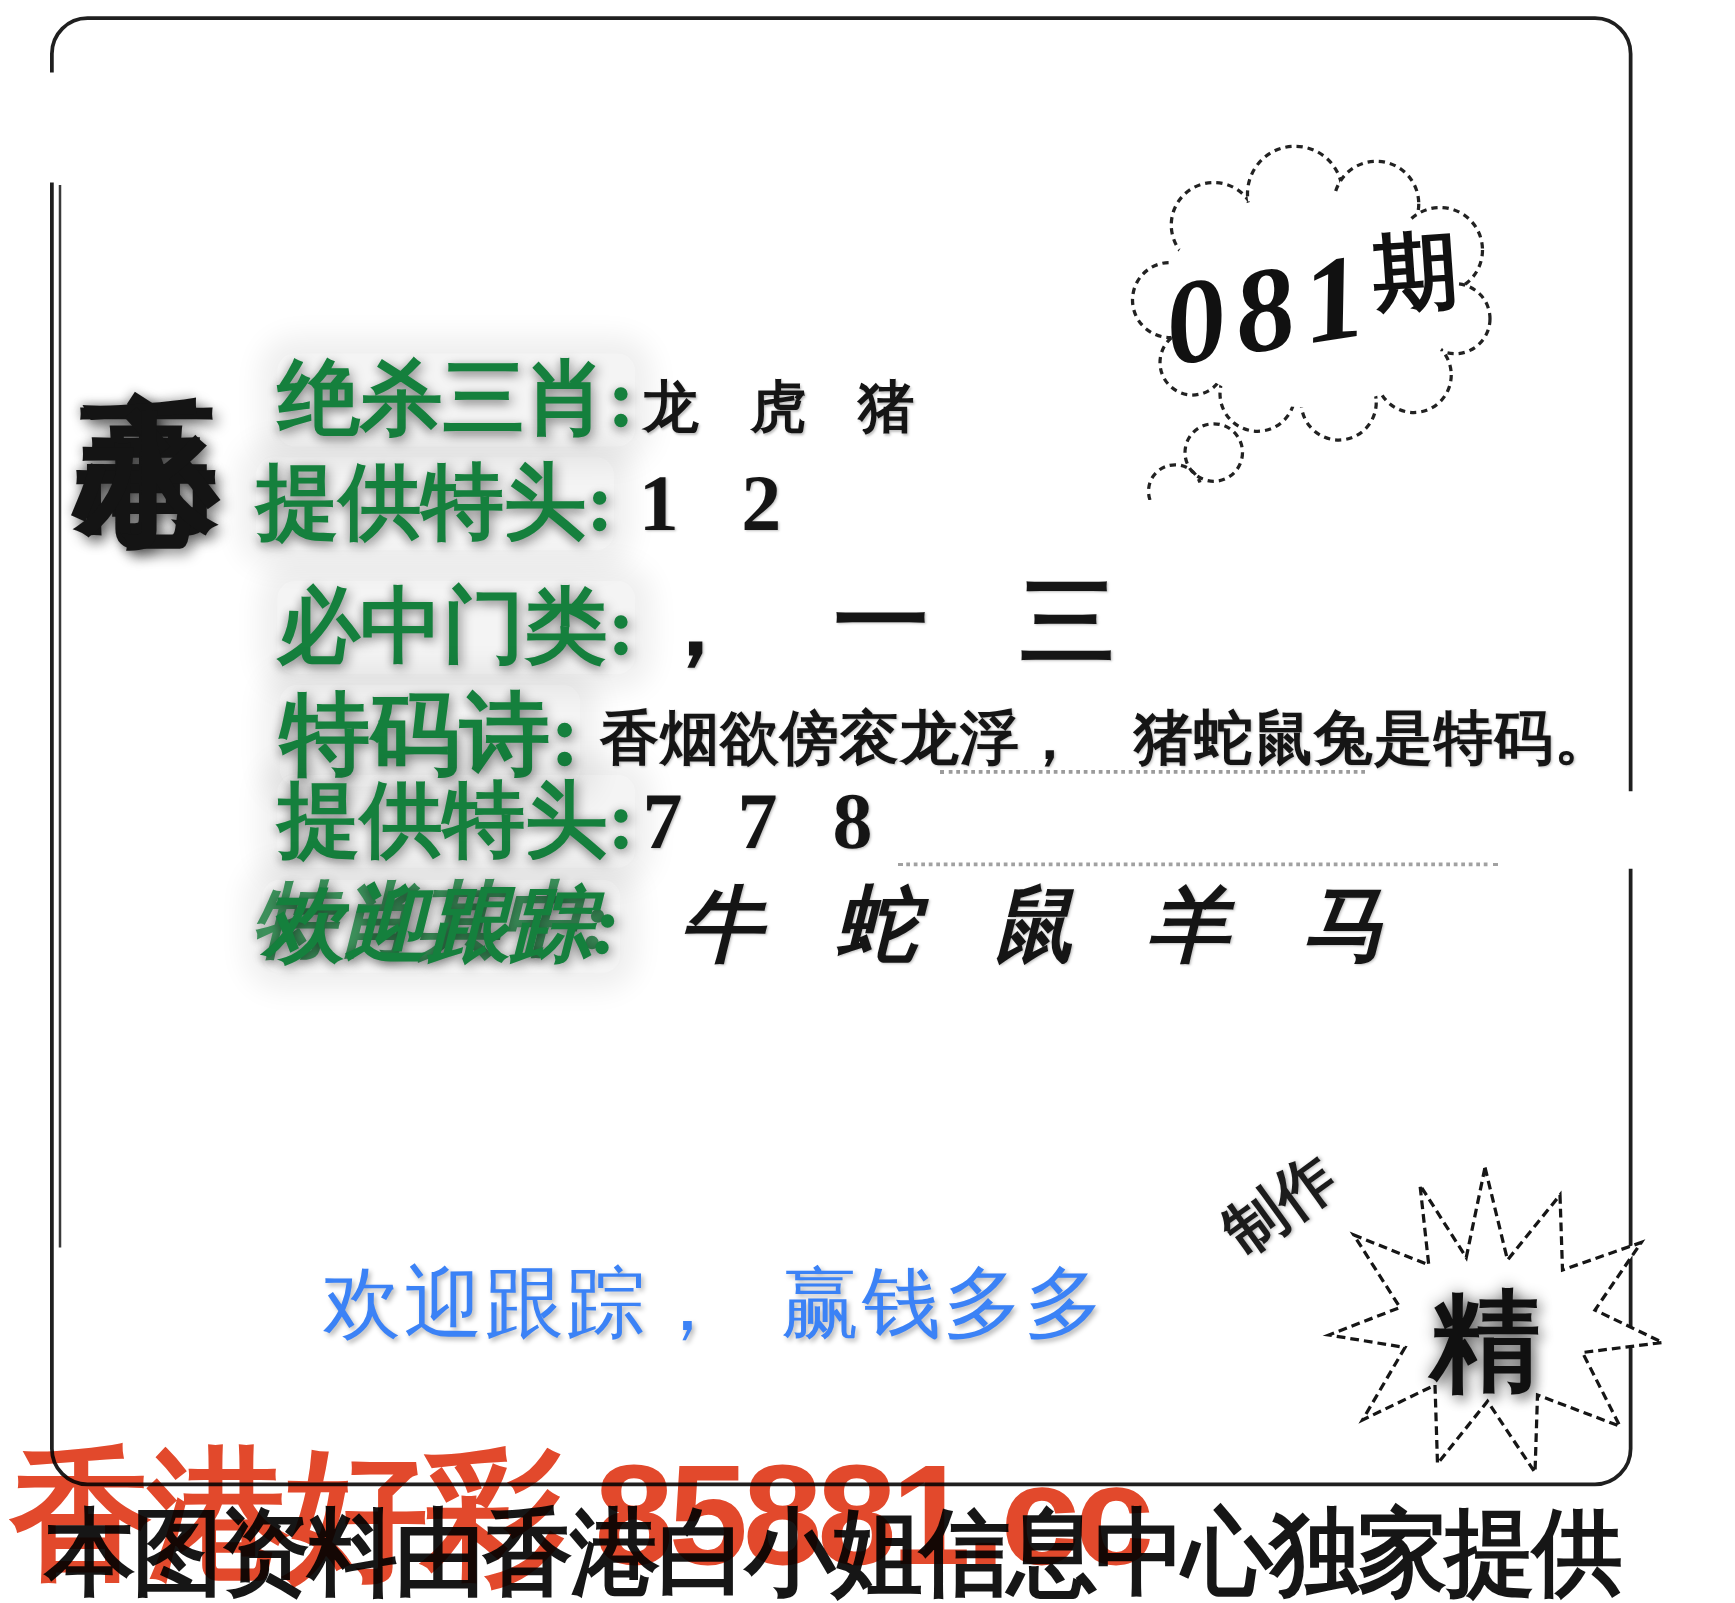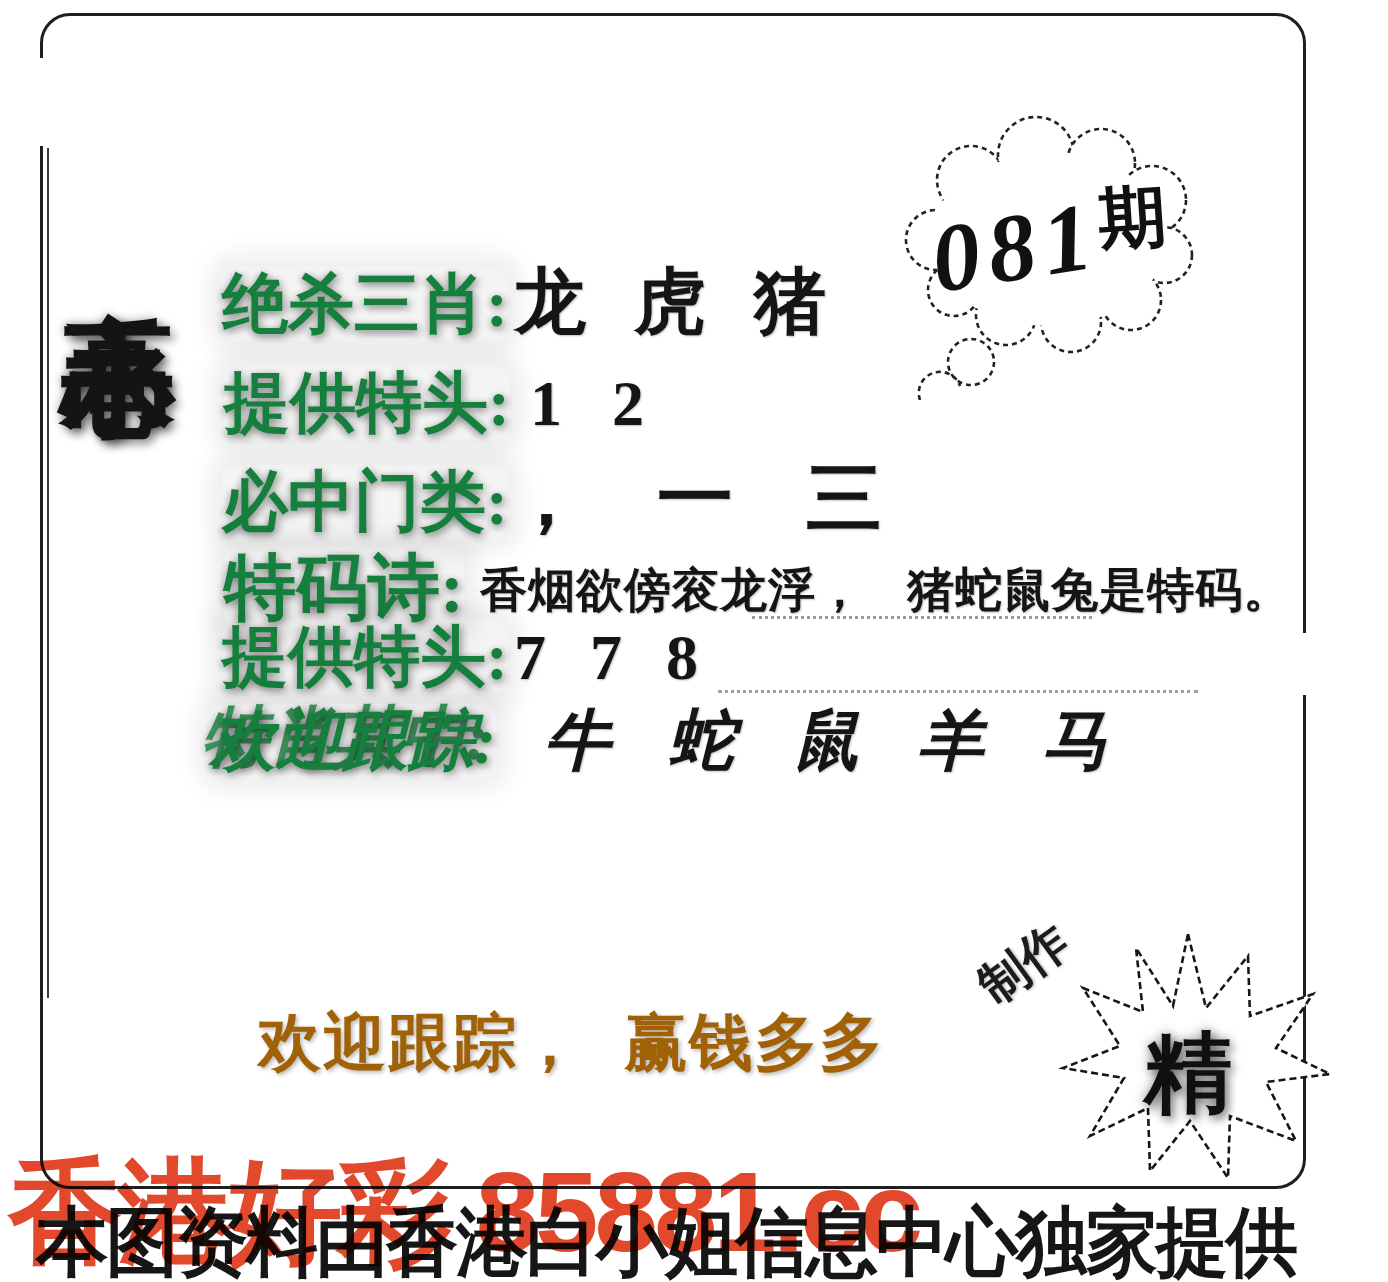--- a/index.html
+++ b/index.html
@@ -36,47 +36,47 @@
   
   .row{position:absolute;white-space:nowrap;line-height:1.12;}
   .lbl{
     display:inline-block;font-size:66px;font-weight:700;color:#15803d;
     background:rgba(0,0,0,.045);border-radius:14px;
     box-shadow:0 0 22px 14px rgba(0,0,0,.065);
     text-shadow:3px 3px 9px rgba(0,0,0,.35), -2px 2px 7px rgba(0,0,0,.22);
   }
   .val{display:inline-block;font-weight:600;color:#151515;text-shadow:1px 1px 2px rgba(0,0,0,.25);}
   .row1{top:262px;left:222px;}
-  .row1 .val{font-size:72px;margin-left:6px;word-spacing:30px;}
-  .row2{top:366px;left:224px;text-align:center;}
+  .row1 .val{font-size:45px;margin-left:6px;word-spacing:30px;margin-top:39px;}
+  .row2{top:366px;left:205px;text-align:center;}
   .row2 .val{font-size:64px;margin-left:20px;word-spacing:34px;}
   .row3{top:456px;left:222px;}
-  .row3 .val{font-size:76px;font-weight:800;word-spacing:54px;}
+  .row3 .val{font-size:76px;font-weight:800;margin-left:10px;word-spacing:54px;}
   .row4{top:548px;left:224px;}
   .row4 .lbl{font-size:72px;}
   .row4 .val{font-size:47px;margin-left:16px;letter-spacing:1px;word-spacing:14px;vertical-align:6px;font-family:Liberation Mono, monospace;}
   .row5{top:620px;left:222px;}
   .row5 .val{font-size:64px;margin-left:6px;word-spacing:28px;}
   .row6{top:704px;left:210px;font-style:italic;}
   .row6 .val{font-size:66px;margin-left:16px;word-spacing:42px;}
   .lblstack{position:relative;display:inline-block;width:318px;height:86px;vertical-align:top;}
   .lblstack .lbl{position:absolute;left:0;top:0;}
   .lblstack .ghost{left:-8px;top:-4px;opacity:.82;background:transparent;box-shadow:none;}
 
   
   .dashes{position:absolute;height:0;opacity:.55;}
   .dashes1{left:752px;top:616px;width:340px;border-top:3px dotted #4a4a4a;}
   .dashes2{left:718px;top:690px;width:480px;border-top:3px dotted #555;}
 
   
   .promo{
     position:absolute;left:258px;top:1000px;white-space:nowrap;
     font-family:"Liberation Sans","DejaVu Sans",sans-serif;
-    font-size:63px;font-weight:700;letter-spacing:2px;word-spacing:22px;
-    color:#a16207;text-shadow:2px 2px 4px rgba(0,0,0,.28);
+    font-size:63px;font-weight:400;letter-spacing:2px;word-spacing:22px;
+    color:#3b82f6;text-shadow:2px 2px 4px rgba(0,0,0,.28);
   }
 
   
   .cloud{position:absolute;left:896px;top:100px;width:304px;height:300px;}
   .cloud svg{position:absolute;left:0;top:0;}
   .issue{
     position:absolute;left:14px;top:86px;width:280px;text-align:center;
     transform:rotate(-9deg);white-space:nowrap;color:#111;
   }
   .issue .num{font-size:96px;font-style:italic;font-weight:600;letter-spacing:8px;}

